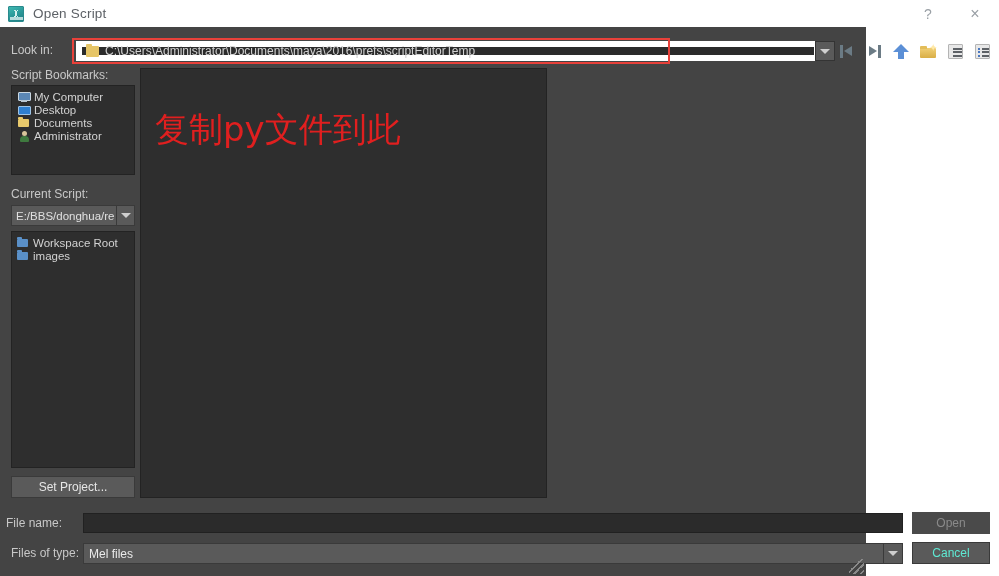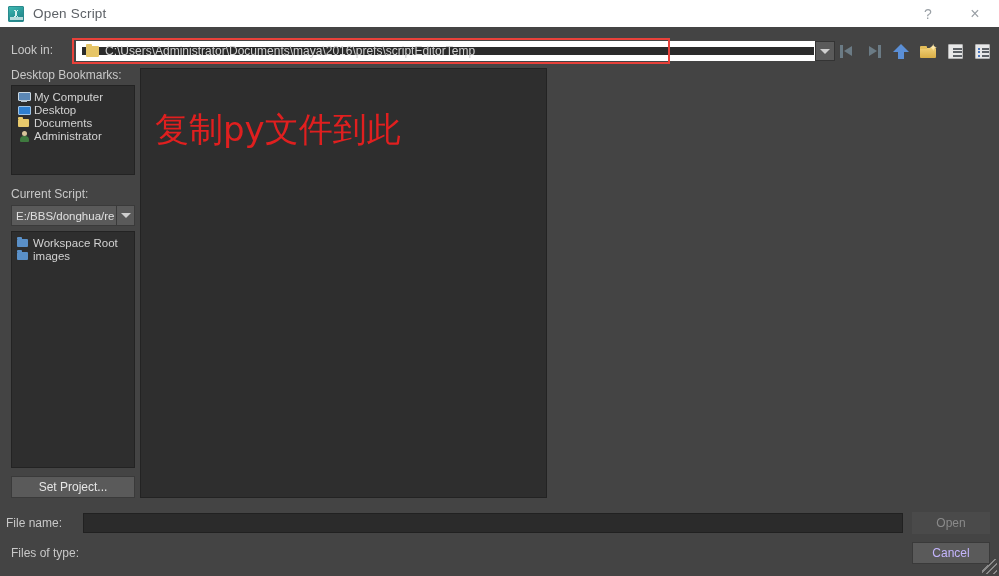--- a/index.html
+++ b/index.html
@@ -7,21 +7,21 @@
   html, body {
     width: 999px;
     height: 576px;
     overflow: hidden;
     background: #ffffff;
     font-family: "Liberation Sans", "DejaVu Sans", sans-serif;
   }
 
   #app {
     position: relative;
-    width: 999px;
+    width: 866px;
     height: 576px;
     background: #444444;
   }
 
   
   .titlebar {
     position: absolute;
     left: 0; top: 0;
     width: 999px; height: 27px;
     background: #ffffff;
@@ -475,21 +475,21 @@
   }
   #open-btn {
     left: 912px; top: 512px;
     background: #4a4a4a;
     border-color: #4a4a4a;
     color: #8a8a8a;
   }
   #cancel-btn {
     left: 912px; top: 542px;
     background: #5a5a5a;
-    color: #c4b5fd;
+    color: #5eead4;
   }
 
   
   #resize-grip {
     position: absolute;
     right: 2px; bottom: 2px;
     width: 15px; height: 15px;
     background:
       linear-gradient(135deg, transparent 0 40%, #8a8a8a 40% 48%, transparent 48% 100%),
       linear-gradient(135deg, transparent 0 62%, #8a8a8a 62% 70%, transparent 70% 100%),
@@ -557,21 +557,21 @@
         <div class="ln"></div>
           <div class="ln"></div>
           <div class="ln"></div>
         <div class="dot"></div>
           <div class="dot"></div>
           <div class="dot"></div>
       </div>
     </div>
   </div>
 
-  <div class="section-label" id="lbl-bookmarks">Desktop Bookmarks:</div>
+  <div class="section-label" id="lbl-bookmarks">Script Bookmarks:</div>
 
   <div class="panel" id="bookmarks-list">
     <div class="row-item">
       <div class="row-icon ico-computer"></div>
       <div class="lbl">My Computer</div>
     </div>
     <div class="row-item">
       <div class="row-icon ico-desktop"></div>
       <div class="lbl">Desktop</div>
     </div>
@@ -608,18 +608,24 @@
   <div id="file-list">
     <div id="file-list-annotation">复制py文件到此</div>
   </div>
 
   <div id="set-project-btn">Set Project...</div>
 
   <div class="bot-label" id="lbl-filename">File name:</div>
   <input id="filename-input" type="text" placeholder="" style="">
 
   <div class="bot-label" id="lbl-filetype">Files of type:</div>
+  <div id="filetype-combo">
+    <div class="val">Mel files</div>
+    <div class="arrowbox">
+      <div class="caret-down"></div>
+    </div>
+  </div>
 
   <div class="action-btn" id="open-btn">Open</div>
   <div class="action-btn" id="cancel-btn">Cancel</div>
 
   <div id="resize-grip"></div>
 </div>
 
 </body></html>

